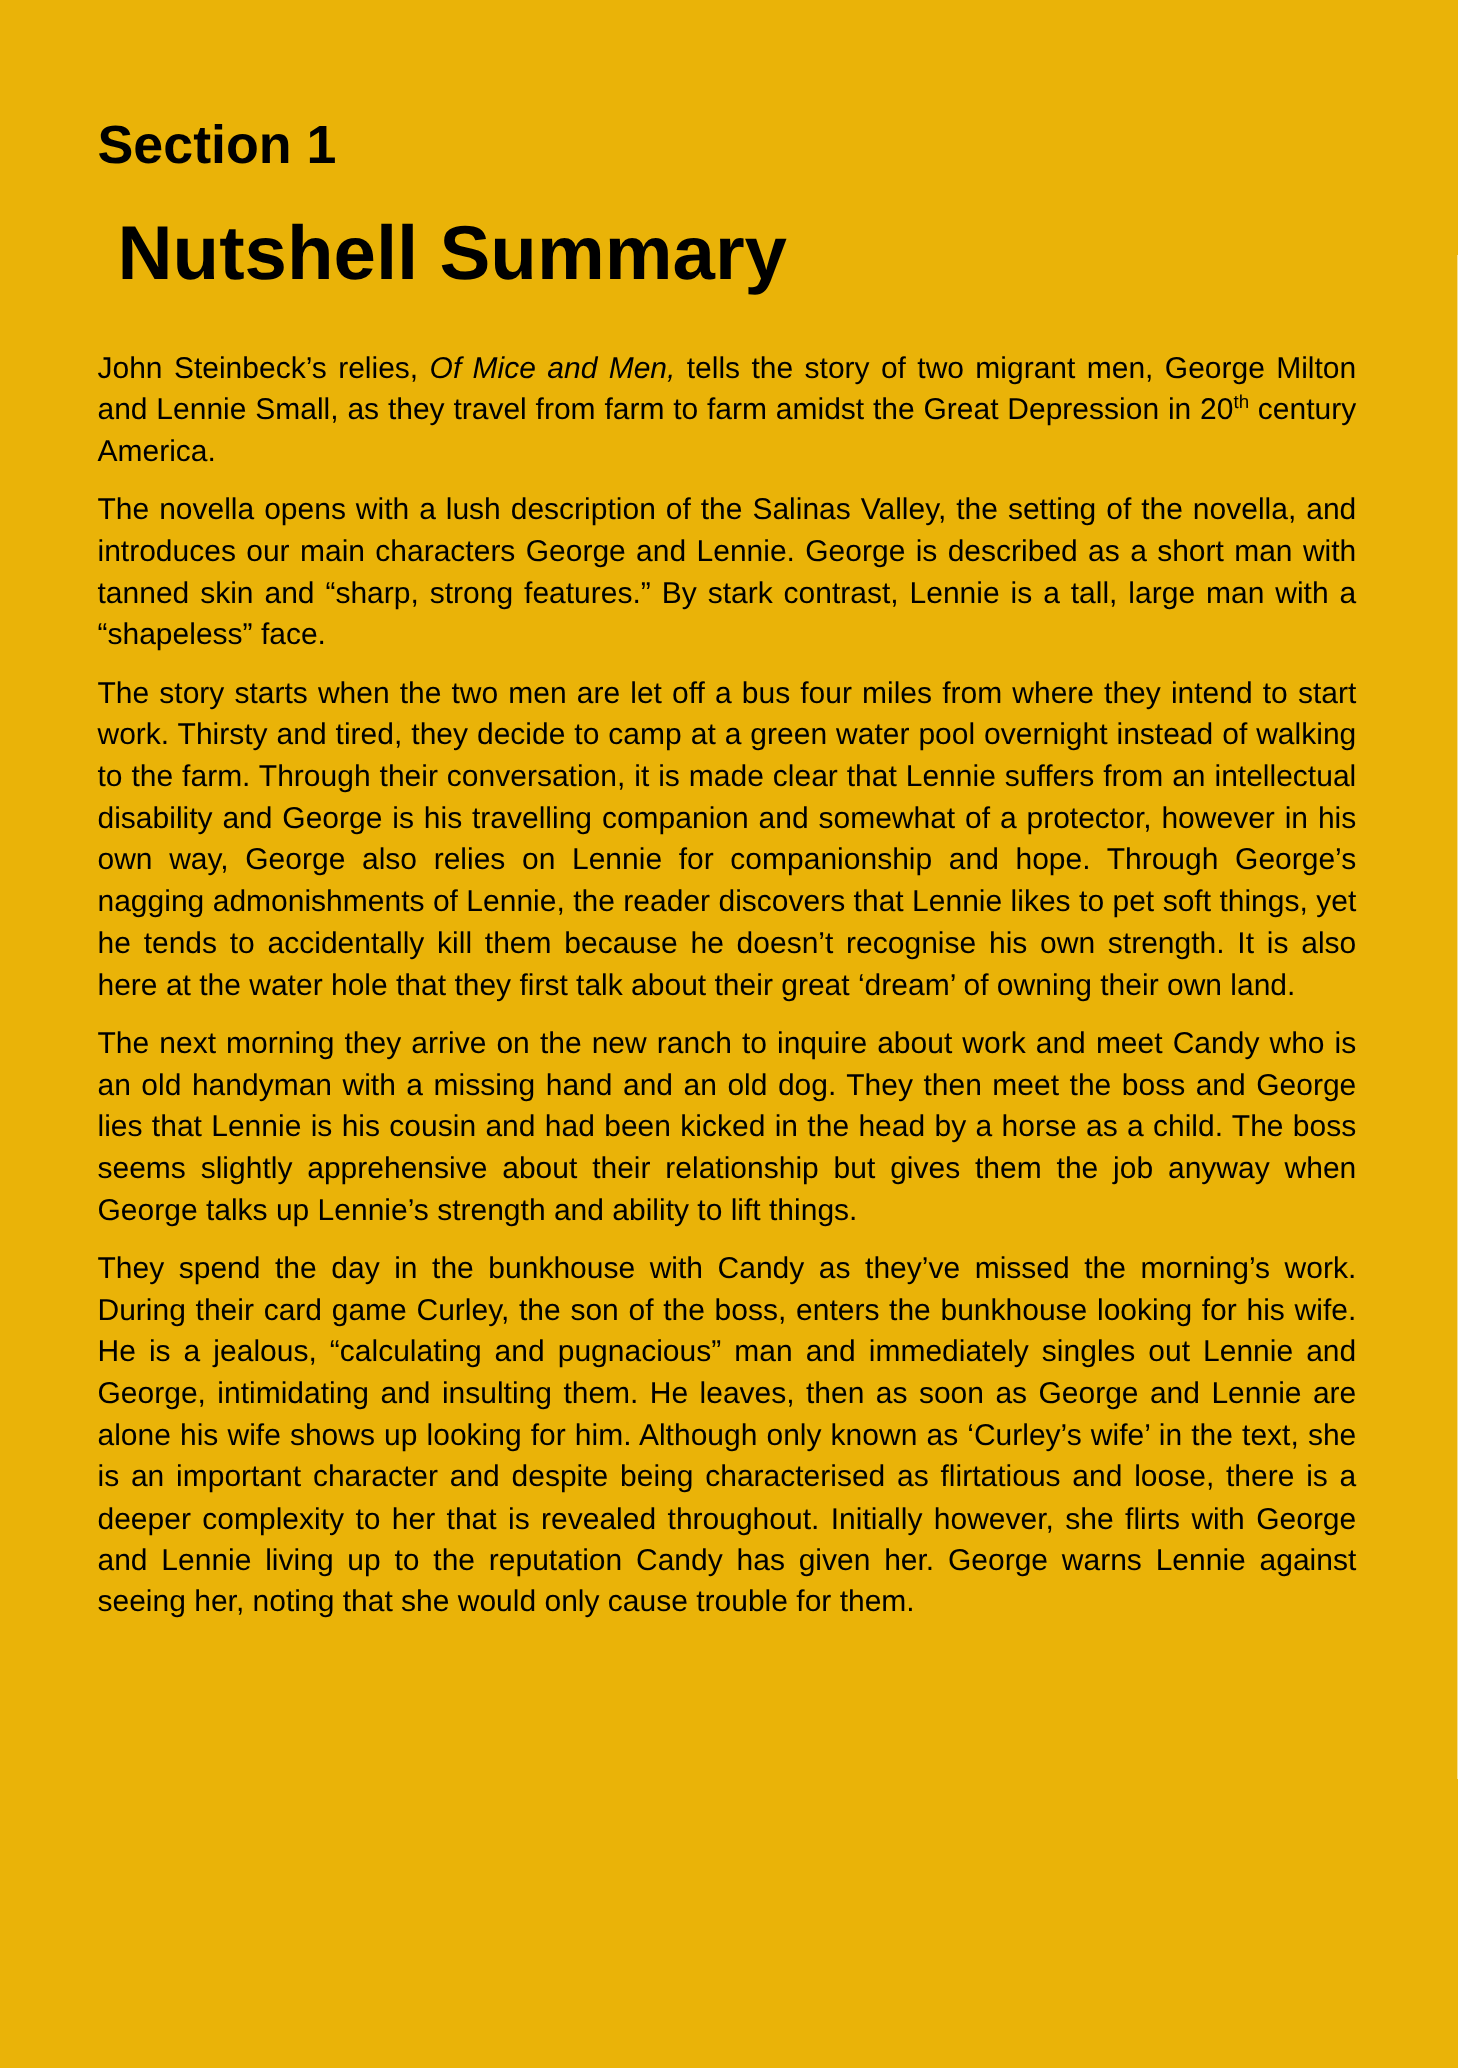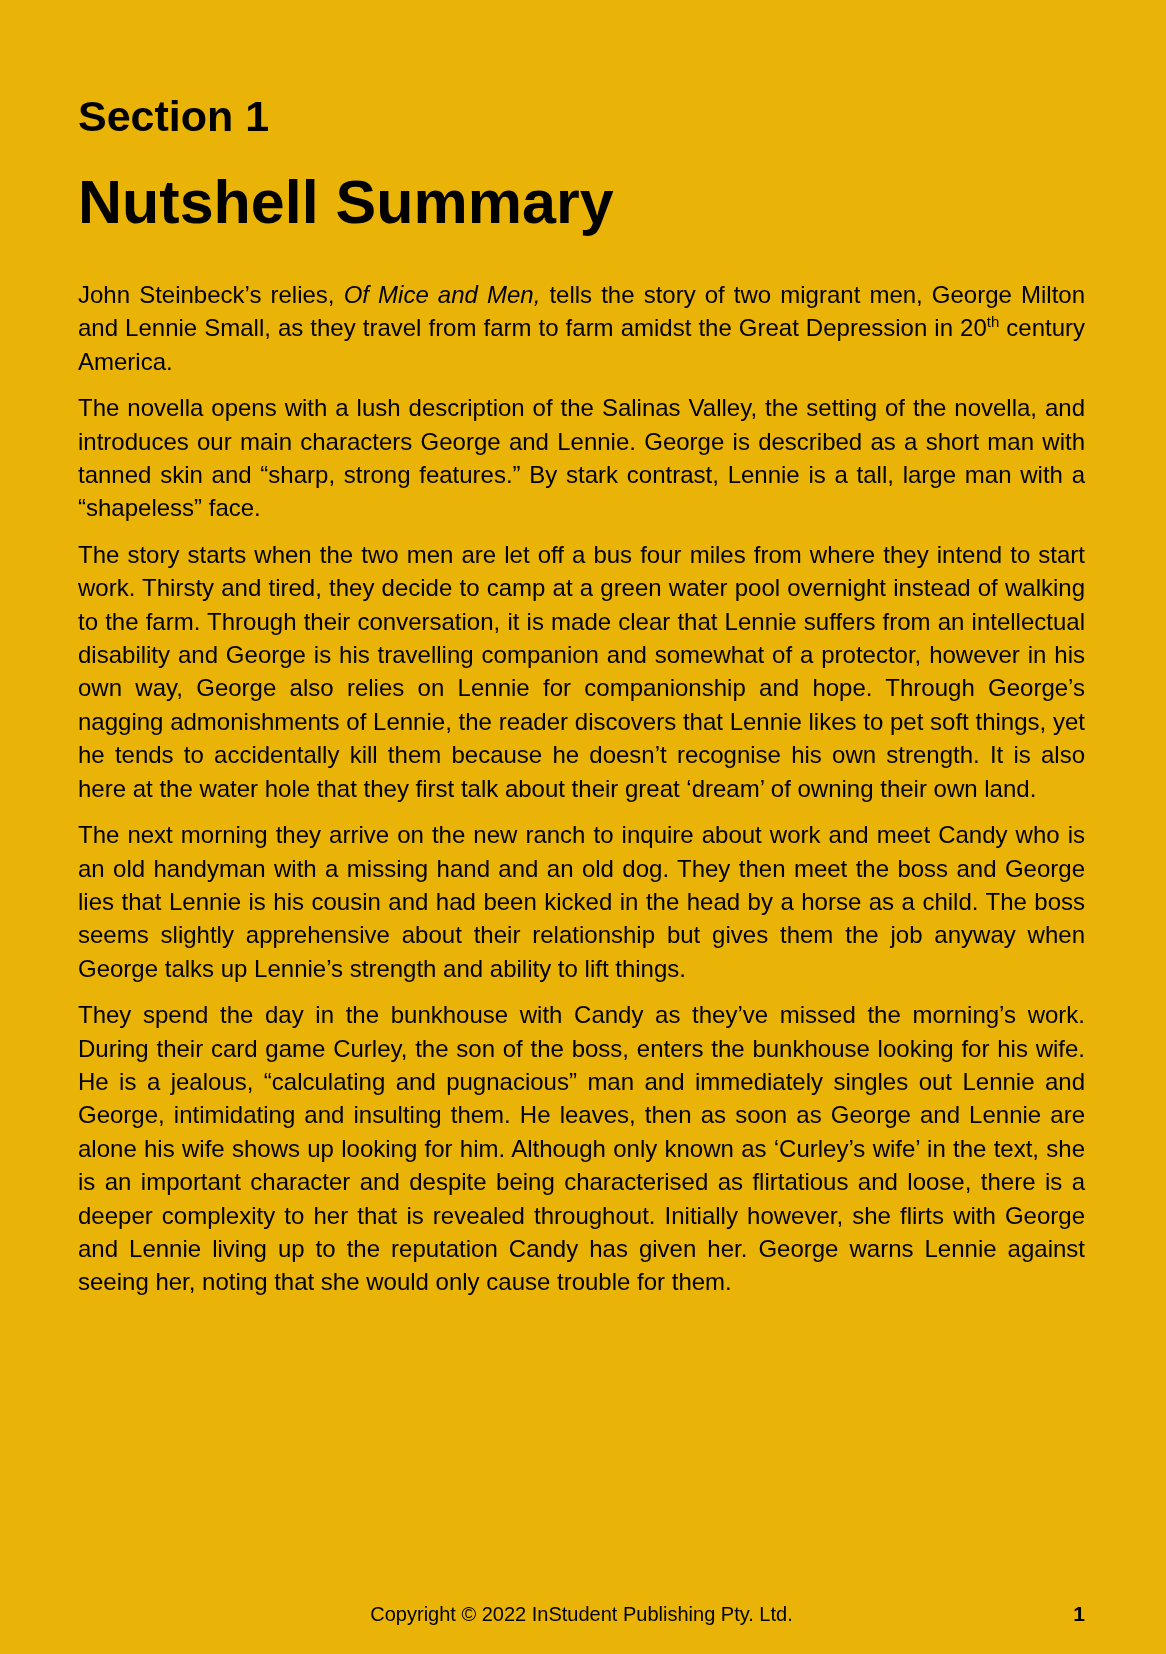--- a/index.html
+++ b/index.html
@@ -22,21 +22,21 @@
     left: 78px;
     width: 1007px;
   }
   .section-label {
     margin: 95px 0 0 0;
     font-size: 43px;
     font-weight: bold;
     line-height: 1;
   }
   .doc-title {
-    margin: 34px 0 0 0;
+    margin: 34px 0 0 16px;
     font-size: 61px;
     font-weight: bold;
     line-height: 1;
   }
   .body-text p {
     margin: 13px 0 0 0;
     font-size: 24px;
     line-height: 33.4px;
     text-align: justify;
     letter-spacing: 0;
@@ -90,17 +90,13 @@
 
       <p>The story starts when the two men are let off a bus four miles from where they intend to start work. Thirsty and tired, they decide to camp at a green water pool overnight instead of walking to the farm. Through their conversation, it is made clear that Lennie suffers from an intellectual disability and George is his travelling companion and somewhat of a protector, however in his own way, George also relies on Lennie for companionship and hope. Through George’s nagging admonishments of Lennie, the reader discovers that Lennie likes to pet soft things, yet he tends to accidentally kill them because he doesn’t recognise his own strength. It is also here at the water hole that they first talk about their great ‘dream’ of owning their own land.</p>
 
       <p>The next morning they arrive on the new ranch to inquire about work and meet Candy who is an old handyman with a missing hand and an old dog. They then meet the boss and George lies that Lennie is his cousin and had been kicked in the head by a horse as a child. The boss seems slightly apprehensive about their relationship but gives them the job anyway when George talks up Lennie’s strength and ability to lift things.</p>
 
       <p>They spend the day in the bunkhouse with Candy as they’ve missed the morning’s work. During their card game Curley, the son of the boss, enters the bunkhouse looking for his wife. He is a jealous, “calculating and pugnacious” man and immediately singles out Lennie and George, intimidating and insulting them. He leaves, then as soon as George and Lennie are alone his wife shows up looking for him. Although only known as ‘Curley’s wife’ in the text, she is an important character and despite being characterised as flirtatious and loose, there is a deeper complexity to her that is revealed throughout. Initially however, she flirts with George and Lennie living up to the reputation Candy has given her. George warns Lennie against seeing her, noting that she would only cause trouble for them.</p>
 
     </div>
   </div>
 
-  <div class="footer">
-    <span class="copyright">Copyright © 2022 InStudent Publishing Pty. Ltd.</span>
-    <span class="page-number">1</span>
-  </div>
 </div>
 
 </body></html>

